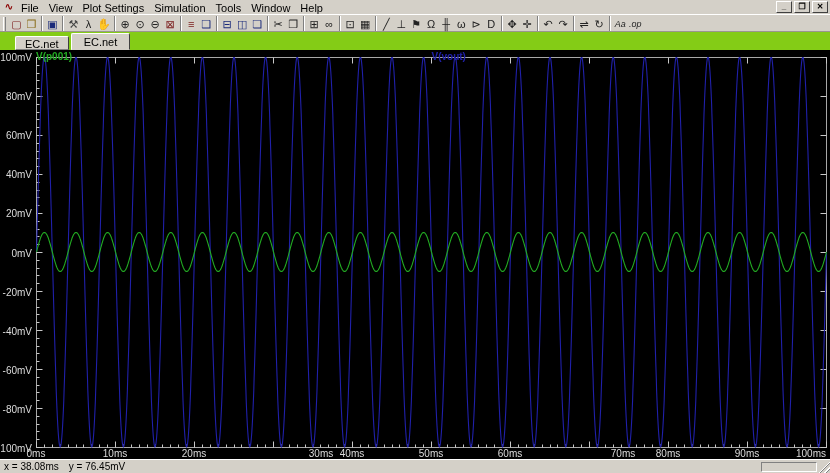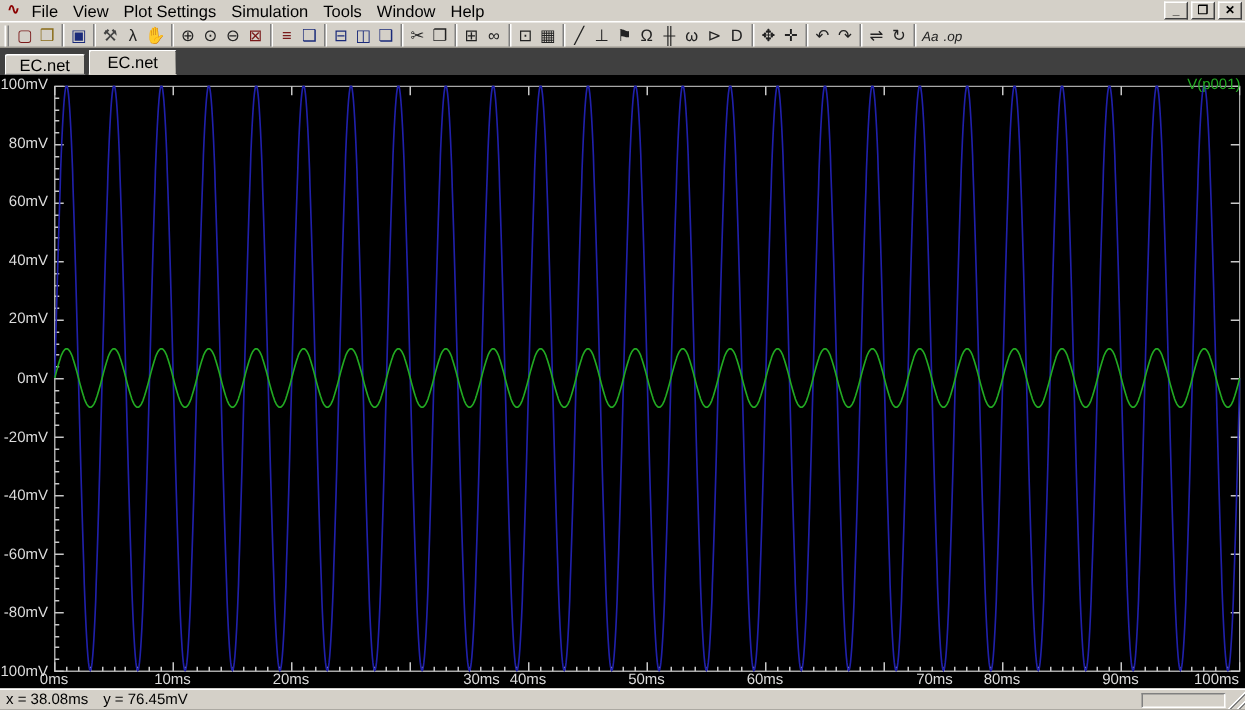--- a/index.html
+++ b/index.html
@@ -14,30 +14,30 @@
     font-size:8px;line-height:9px;text-align:center;font-weight:bold;}
   
   .toolbar{height:18px;display:flex;align-items:center;background:#d4d0c8;
     border-top:1px solid #fff;box-shadow:inset 0 -1px 0 #9a968e;padding-left:2px;}
   .tb-grip{width:3px;height:14px;border-left:1px solid #fff;border-right:1px solid #808080;margin:0 3px 0 1px;}
   .tb-btn{min-width:15px;height:16px;display:flex;align-items:center;justify-content:center;
     font-size:11px;line-height:16px;padding:0 1px;}
   .tb-sep{width:2px;height:15px;border-left:1px solid #808080;border-right:1px solid #fff;margin:0 2px;}
   .tb-small{font-size:9px;font-style:italic;}
   
-  .tabrow{height:18px;background:#404040;display:flex;align-items:flex-end;padding-left:3px;}
+  .tabrow{height:18px;background:#84cc16;display:flex;align-items:flex-end;padding-left:15px;}
   .tab{font-size:11px;text-align:center;background:#d4d0c8;border:1px solid;
     border-color:#fff #404040 #d4d0c8 #fff;border-radius:2px 2px 0 0;line-height:12px;}
   .tab.inactive{height:14px;padding:1px 9px 0 9px;border-bottom:1px solid #808080;}
   .tab.active{height:17px;padding:2px 12px 0 12px;margin-left:2px;position:relative;z-index:2;}
   
   .plot-pane{position:relative;width:830px;height:409px;background:#000;overflow:hidden;}
   svg.plot{position:absolute;left:36px;top:7px;}
   .trace-labels{position:absolute;left:36px;top:1px;width:791px;height:11px;display:flex;z-index:3;}
-  .trace-label{flex:1;text-align:right;font-size:10px;font-weight:normal;line-height:11px;cursor:default;}
+  .trace-label{flex:1;text-align:left;font-size:10px;font-weight:bold;line-height:11px;cursor:default;}
   .y-labels{position:absolute;left:0;top:7px;width:33px;height:391px;z-index:2;}
   .y-label{position:absolute;right:1px;transform:translateY(-50%);font-size:10px;white-space:nowrap;}
   .x-labels{position:absolute;left:36px;top:398px;width:790px;height:11px;z-index:2;}
   .x-label{position:absolute;top:0;transform:translateX(-50%);font-size:10px;white-space:nowrap;}
   .x-label:last-child{transform:none;left:auto !important;right:0;}
   
   .statusbar{height:14px;background:#d4d0c8;border-top:1px solid #fff;position:relative;
     display:flex;align-items:center;padding-left:4px;font-size:10px;}
   .status-readout{margin-right:10px;}
   .status-cell{position:absolute;right:13px;top:2px;width:56px;height:10px;
@@ -188,20 +188,21 @@
   </div>
 
 <div class="tabrow" id="tabrow">
     <span class="tab inactive">EC.net</span>
     <span class="tab active">EC.net</span>
   </div>
 
 <div class="plot-pane">
   <div class="trace-labels" id="trace-labels">
       <span class="trace-label" style="color: rgb(34, 170, 34);">V(p001)</span>
+      <span class="trace-label" style="color: rgb(32, 32, 170);">V(vout)</span>
     </div>
   <svg class="plot" width="791" height="391" viewBox="0 0 791 391" id="plot-svg">
       <rect x="0.5" y="0.5" width="790" height="390" fill="none" stroke="#a8a8a8" stroke-width="1"></rect>
       <line x1="0.5" y1="0.5" x2="6.5" y2="0.5" stroke="#c8c8c8" stroke-width="1"></line>
       <line x1="784.5" y1="0.5" x2="790.5" y2="0.5" stroke="#c8c8c8" stroke-width="1"></line>
       <line x1="0.5" y1="39.5" x2="6.5" y2="39.5" stroke="#c8c8c8" stroke-width="1"></line>
       <line x1="784.5" y1="39.5" x2="790.5" y2="39.5" stroke="#c8c8c8" stroke-width="1"></line>
       <line x1="0.5" y1="78.5" x2="6.5" y2="78.5" stroke="#c8c8c8" stroke-width="1"></line>
       <line x1="784.5" y1="78.5" x2="790.5" y2="78.5" stroke="#c8c8c8" stroke-width="1"></line>
       <line x1="0.5" y1="117.5" x2="6.5" y2="117.5" stroke="#c8c8c8" stroke-width="1"></line>

